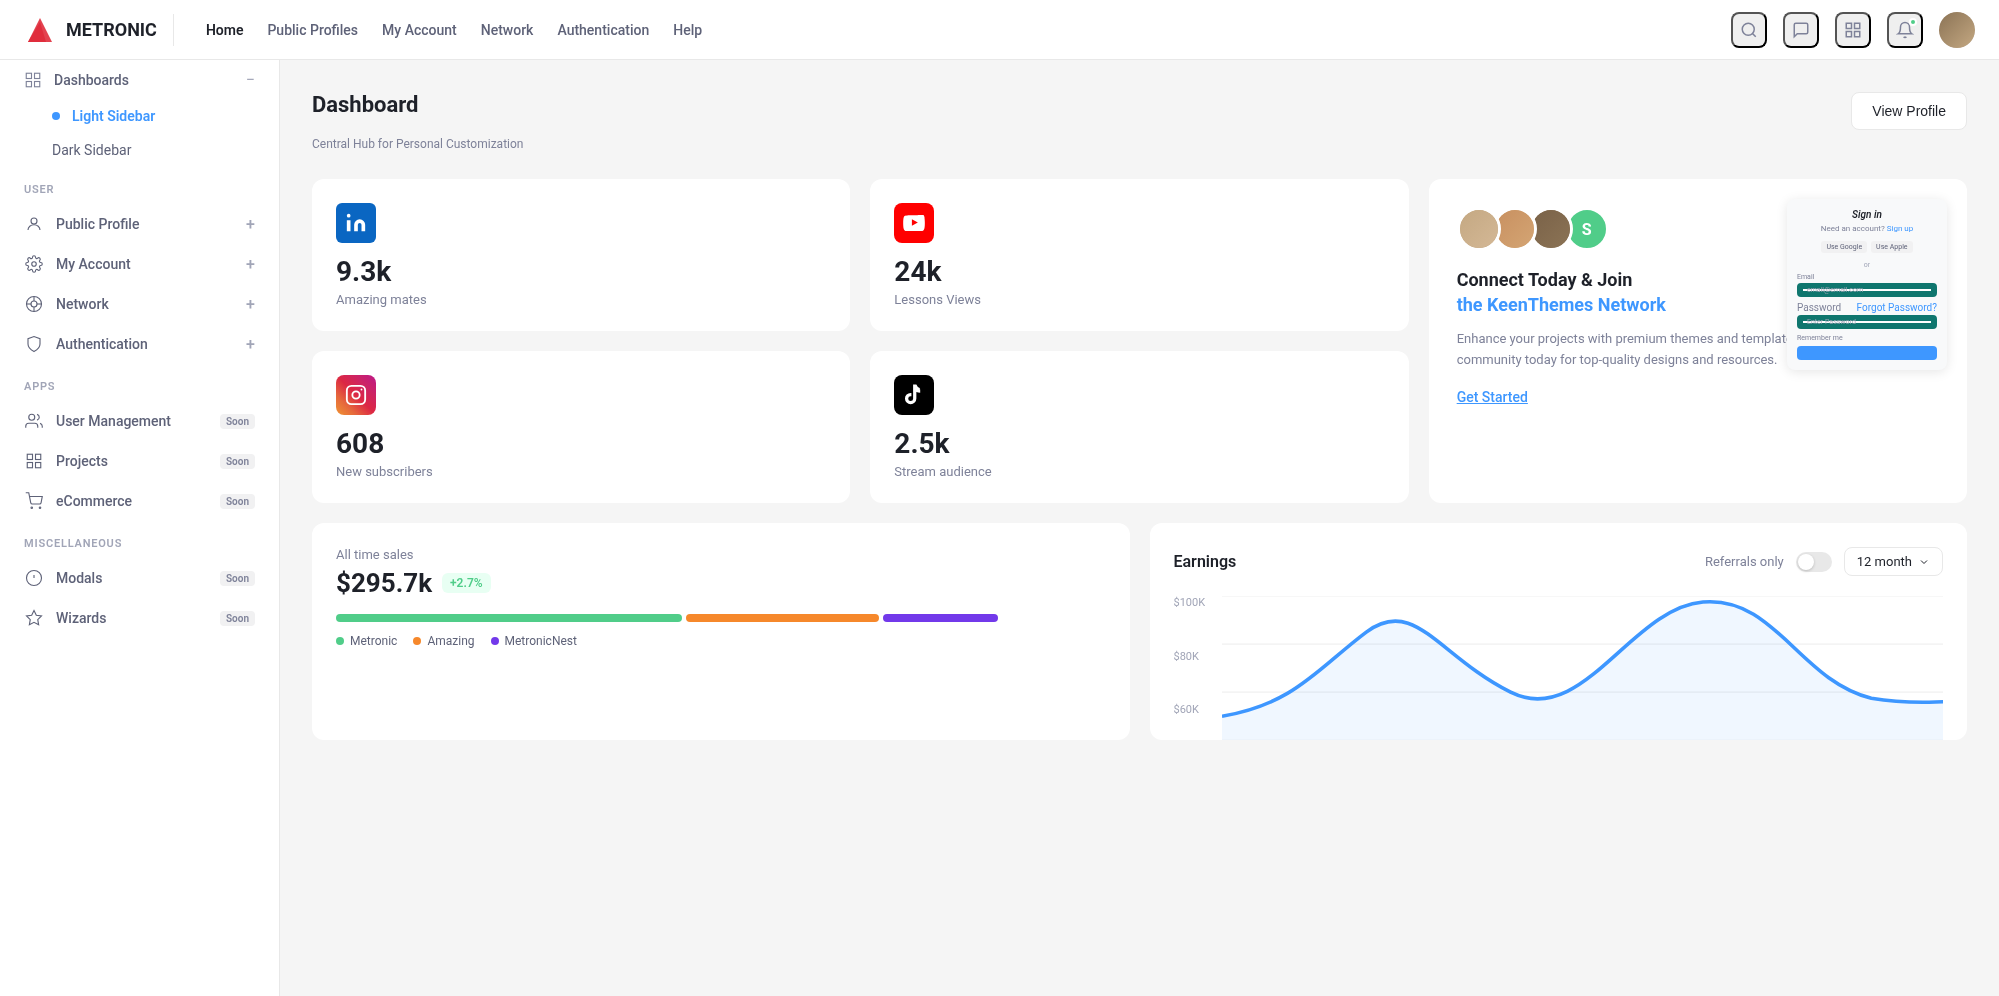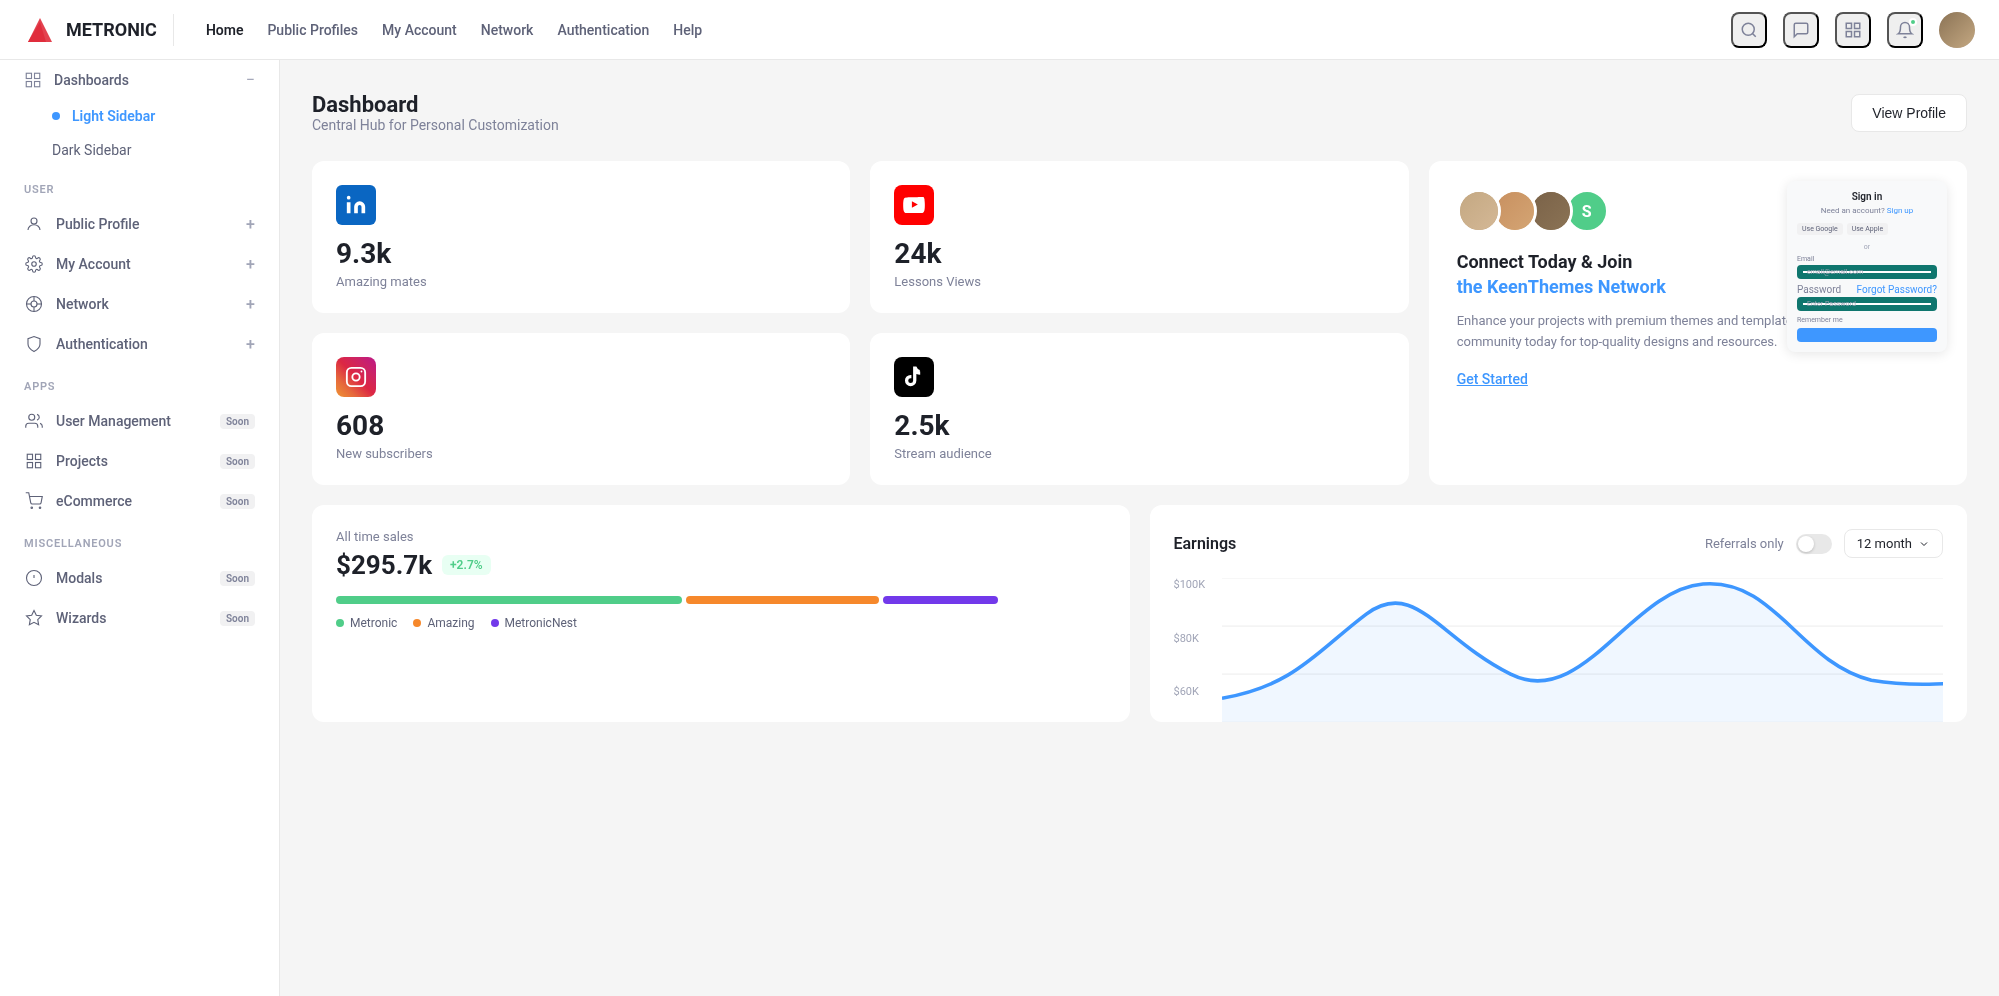--- a/index.html
+++ b/index.html
@@ -30,44 +30,44 @@
     .sidebar-item .badge { font-size: 10px; font-weight: 600; color: #7e8299; background: #f1f1f2; border-radius: 4px; padding: 2px 6px; margin-left: auto; }
     .sidebar-item .plus-btn { margin-left: auto; color: #a1a5b7; font-size: 16px; }
     .sidebar-sub-item { display: flex; align-items: center; gap: 12px; padding: 9px 24px 9px 52px; cursor: pointer; font-size: 14px; color: #5e6278; font-weight: 400; text-align: center; }
     .sidebar-sub-item.active { color: #3e97ff; font-weight: 600; }
     .sidebar-active-dot { width: 8px; height: 8px; border-radius: 50%; background: #3e97ff; flex-shrink: 0; }
     .sidebar-dashboards { display: flex; align-items: center; justify-content: space-between; padding: 10px 24px; cursor: pointer; }
     .sidebar-dashboards-label { font-size: 14px; color: #5e6278; font-weight: 500; display: flex; align-items: center; gap: 12px; }
     .sidebar-dashboards-collapse { color: #a1a5b7; font-size: 16px; }
 
     
-    .page-header { display: flex; align-items: center; justify-content: space-between; margin-bottom: 28px; }
+    .page-header { display: flex; align-items: flex-start; justify-content: space-between; margin-bottom: 28px; }
     .page-title { font-size: 22px; font-weight: 700; color: #1e2129; }
-    .page-subtitle { font-size: 14px; color: #7e8299; margin-top: 0; }
+    .page-subtitle { font-size: 12px; color: #7e8299; margin-top: 20px; }
     .view-profile-btn { background: #fff; border: 1px solid #e8e8e8; padding: 10px 20px; border-radius: 8px; font-size: 14px; font-weight: 500; color: #1e2129; cursor: pointer; }
 
     
     .stats-grid { display: grid; grid-template-columns: 1fr 1fr 1fr; gap: 20px; margin-bottom: 20px; }
     .stat-card { background: #fff; border-radius: 12px; padding: 24px; display: flex; flex-direction: column; gap: 12px; }
     .stat-card-inner { display: flex; flex-direction: column; gap: 4px; }
     .stat-value { font-size: 28px; font-weight: 700; color: #1e2129; }
     .stat-label { font-size: 13px; color: #7e8299; }
 
     
     .connect-card { background: #fff; border-radius: 12px; padding: 28px; display: flex; flex-direction: column; justify-content: space-between; position: relative; overflow: hidden; }
     .connect-avatars { display: flex; margin-bottom: 16px; }
     .connect-avatar { width: 44px; height: 44px; border-radius: 50%; border: 3px solid #fff; margin-left: -8px; overflow: hidden; }
     .connect-avatar:first-child { margin-left: 0; }
     .connect-title { font-size: 18px; font-weight: 700; color: #1e2129; line-height: 1.4; margin-bottom: 12px; }
     .connect-desc { font-size: 13px; color: #7e8299; line-height: 1.6; margin-bottom: 16px; }
     .get-started-link { color: #3e97ff; font-size: 14px; font-weight: 500; text-decoration: underline; cursor: pointer; }
     .signin-preview { position: absolute; right: 20px; top: 20px; width: 160px; background: #f8f9fa; border-radius: 8px; padding: 10px; font-size: 9px; color: #5e6278; box-shadow: 0 2px 12px rgba(0,0,0,0.1); }
-    .signin-preview-title { font-size: 10px; font-weight: 600; color: #1e2129; text-align: center; margin-bottom: 4px; }
+    .signin-preview-title { font-size: 10px; font-weight: 600; color: #1e2129; text-align: center; margin-bottom: 4px; font-style: italic; }
     .signin-preview-sub { font-size: 8px; color: #7e8299; text-align: center; margin-bottom: 8px; }
-    .signin-preview-btn { display: flex; gap: 4px; margin-bottom: 8px; }
+    .signin-preview-btn { display: flex; gap: 4px; justify-content: center; margin-bottom: 8px; }
     .signin-preview-btn span { font-size: 7px; background: #f1f1f2; border-radius: 3px; padding: 2px 5px; }
     .signin-preview-divider { text-align: center; font-size: 7px; color: #a1a5b7; margin: 4px 0; }
     .signin-preview-field { background: #fff; border: 6px solid #0f766e; border-radius: 4px; height: 14px; margin-bottom: 5px; padding: 0 4px; font-size: 7px; color: #a1a5b7; display: flex; align-items: center; }
     .signin-preview-submit { background: #3e97ff; border-radius: 4px; height: 14px; margin-top: 4px; }
 
     
     .bottom-grid { display: grid; grid-template-columns: 1fr 1fr; gap: 20px; }
     .highlights-card { background: #fff; border-radius: 12px; padding: 24px; }
     .earnings-card { background: #fff; border-radius: 12px; padding: 24px; }
     .card-header { display: flex; align-items: center; justify-content: space-between; margin-bottom: 20px; }

